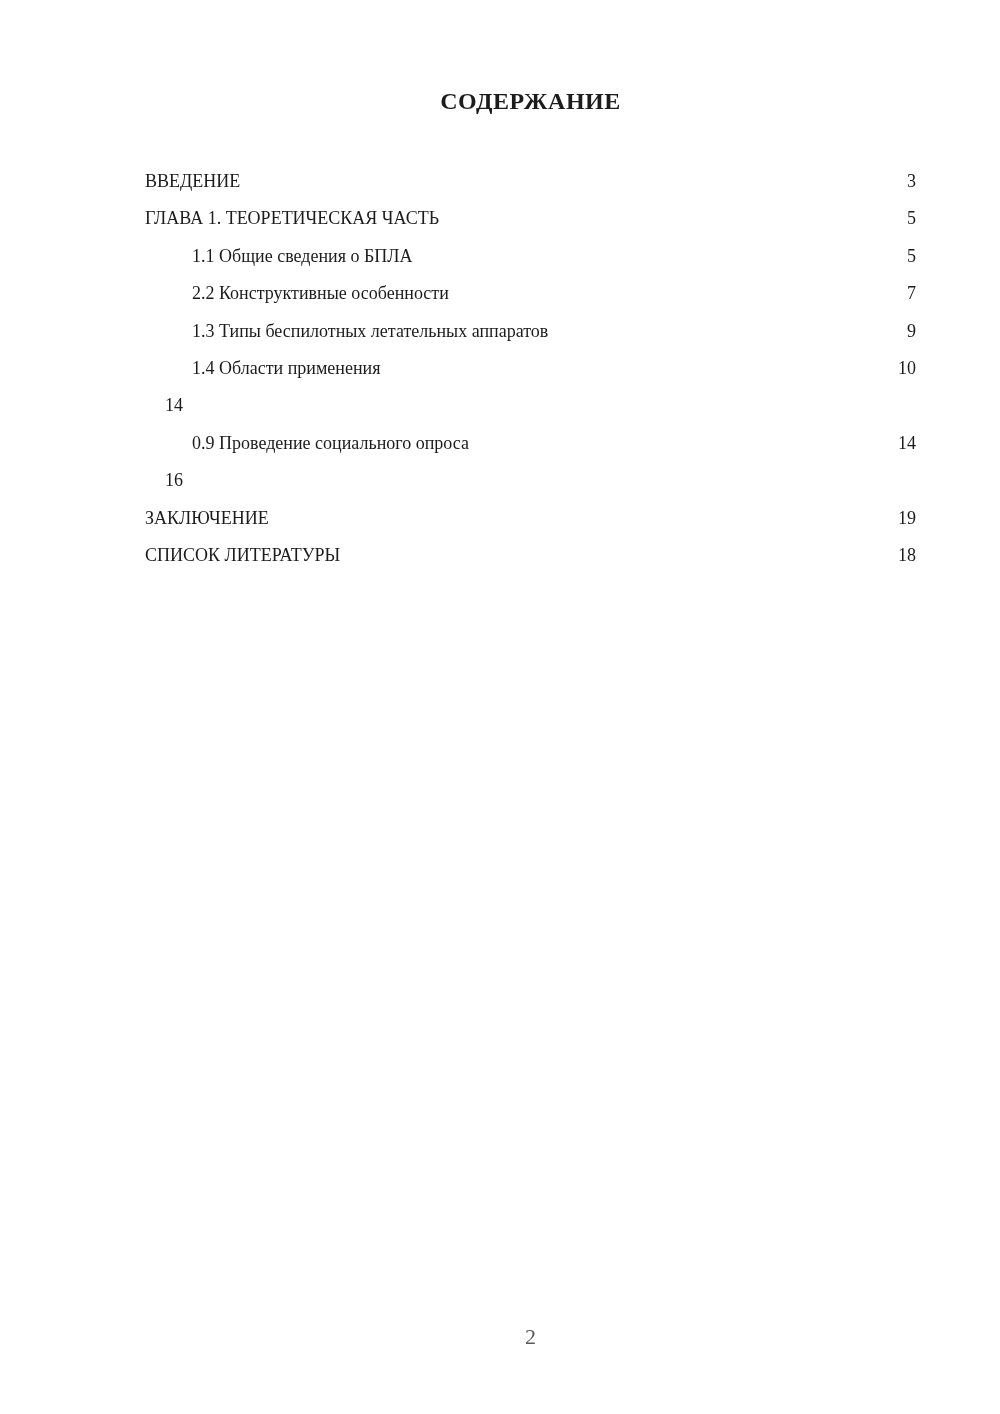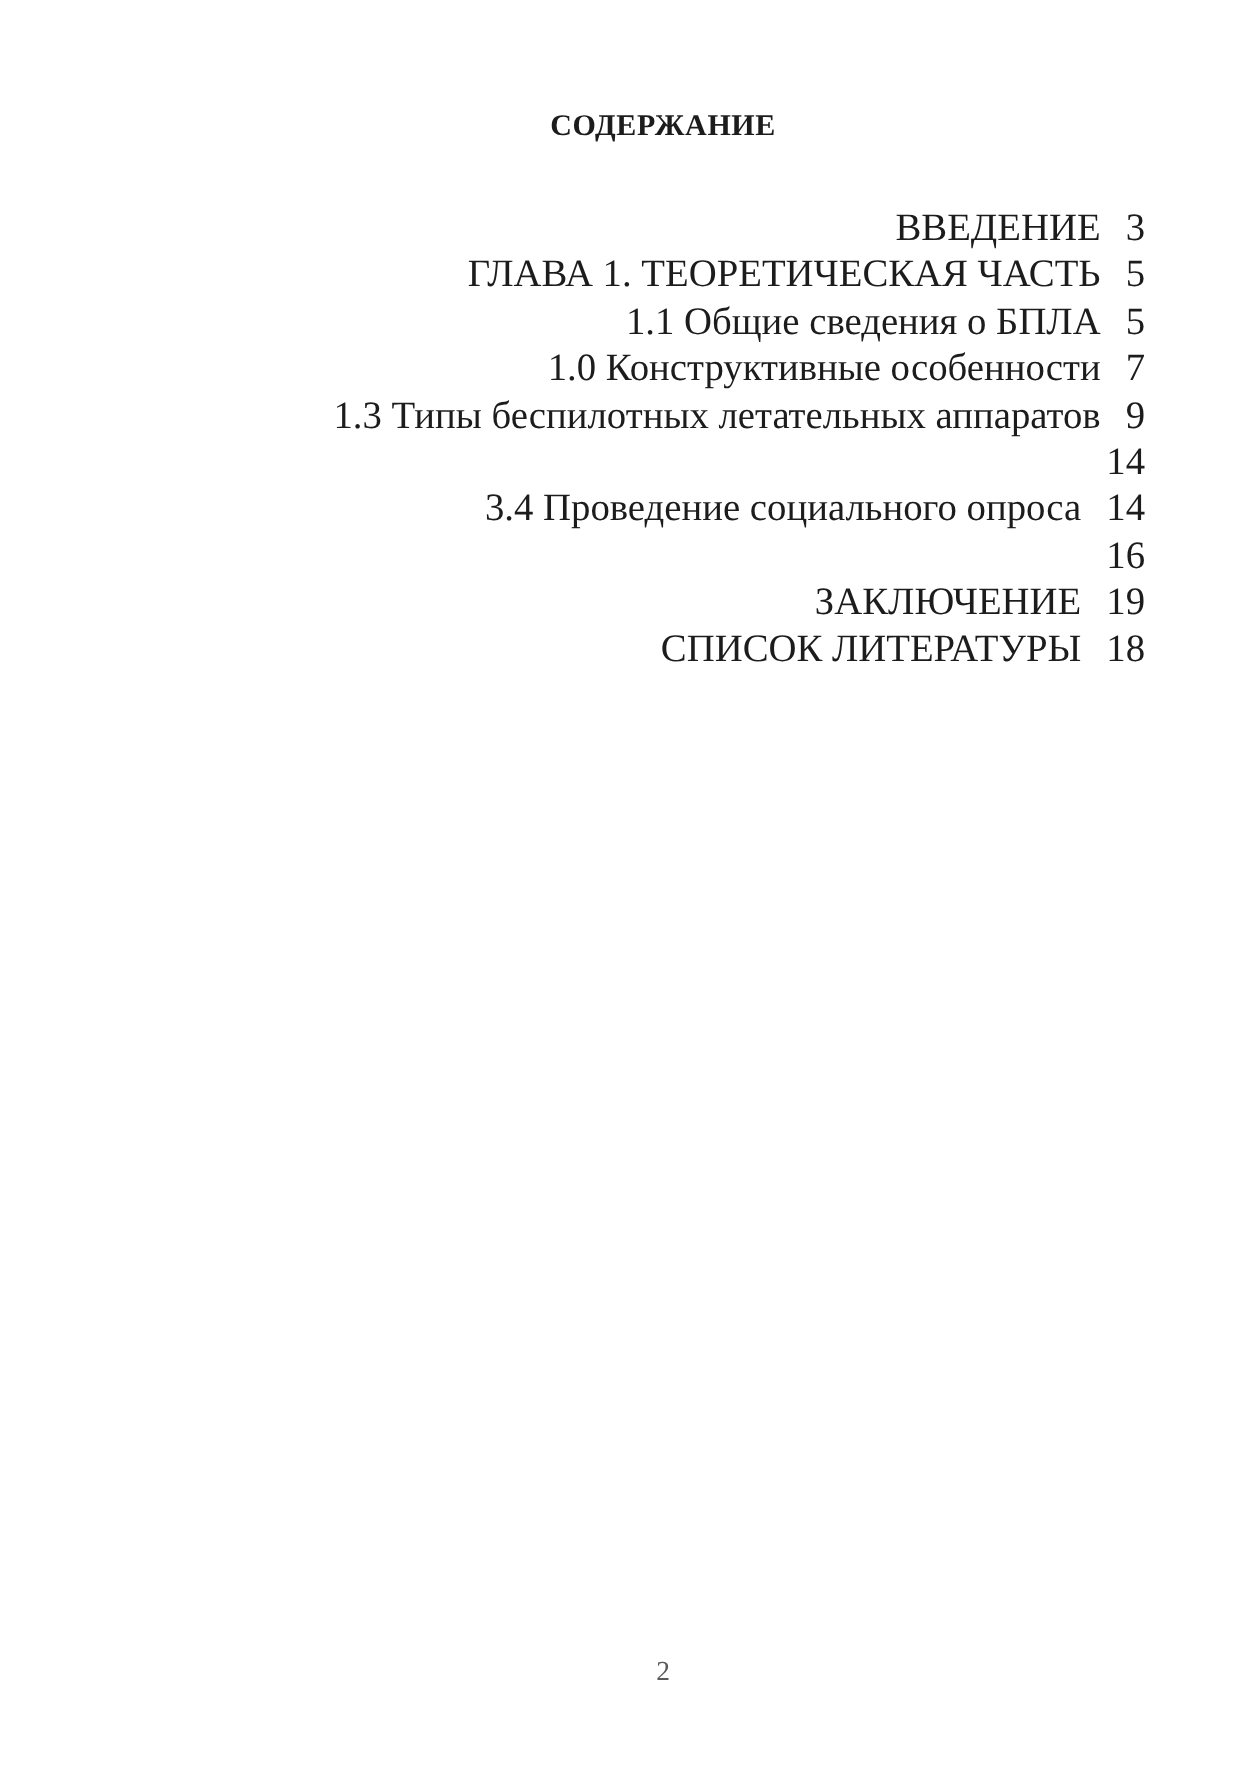--- a/index.html
+++ b/index.html
@@ -28,24 +28,24 @@
     white-space: nowrap;
   }
   .toc {
     position: absolute;
     left: 145px;
     right: 84px;
     top: 163px;
   }
   .toc-row {
     display: flex;
-    justify-content: flex-end;
+    justify-content: space-between;
     align-items: baseline;
     line-height: 37.4px;
-    font-size: 31px;
+    font-size: 18px;
     white-space: nowrap;
   }
   .toc-row.indent .toc-label {
     padding-left: 47px;
   }
   .toc-page {
     padding-left: 20px;
   }
   .page-footer {
     position: absolute;
@@ -71,32 +71,36 @@
   </div>
       <div class="toc-row">
     <span class="toc-label">ГЛАВА 1. ТЕОРЕТИЧЕСКАЯ ЧАСТЬ</span>
     <span class="toc-page">5</span>
   </div>
       <div class="toc-row indent">
     <span class="toc-label">1.1 Общие сведения о БПЛА</span>
     <span class="toc-page">5</span>
   </div>
       <div class="toc-row indent">
-    <span class="toc-label">1.0 Конструктивные особенности</span>
+    <span class="toc-label">2.2 Конструктивные особенности</span>
     <span class="toc-page">7</span>
   </div>
       <div class="toc-row indent">
     <span class="toc-label">1.3 Типы беспилотных летательных аппаратов</span>
     <span class="toc-page">9</span>
   </div>
+      <div class="toc-row indent">
+    <span class="toc-label">1.4 Области применения</span>
+    <span class="toc-page">10</span>
+  </div>
       <div class="toc-row">
     <span class="toc-page">14</span>
   </div>
       <div class="toc-row indent">
-    <span class="toc-label">3.4 Проведение социального опроса</span>
+    <span class="toc-label">0.9 Проведение социального опроса</span>
     <span class="toc-page">14</span>
   </div>
       <div class="toc-row indent">
     <span class="toc-page">16</span>
   </div>
       <div class="toc-row">
     <span class="toc-label">ЗАКЛЮЧЕНИЕ</span>
     <span class="toc-page">19</span>
   </div>
       <div class="toc-row">

